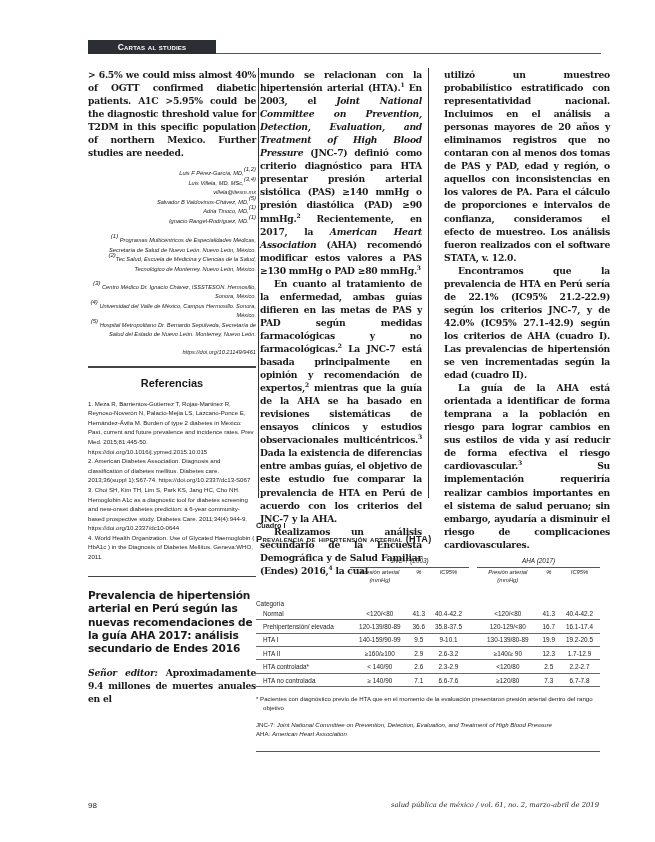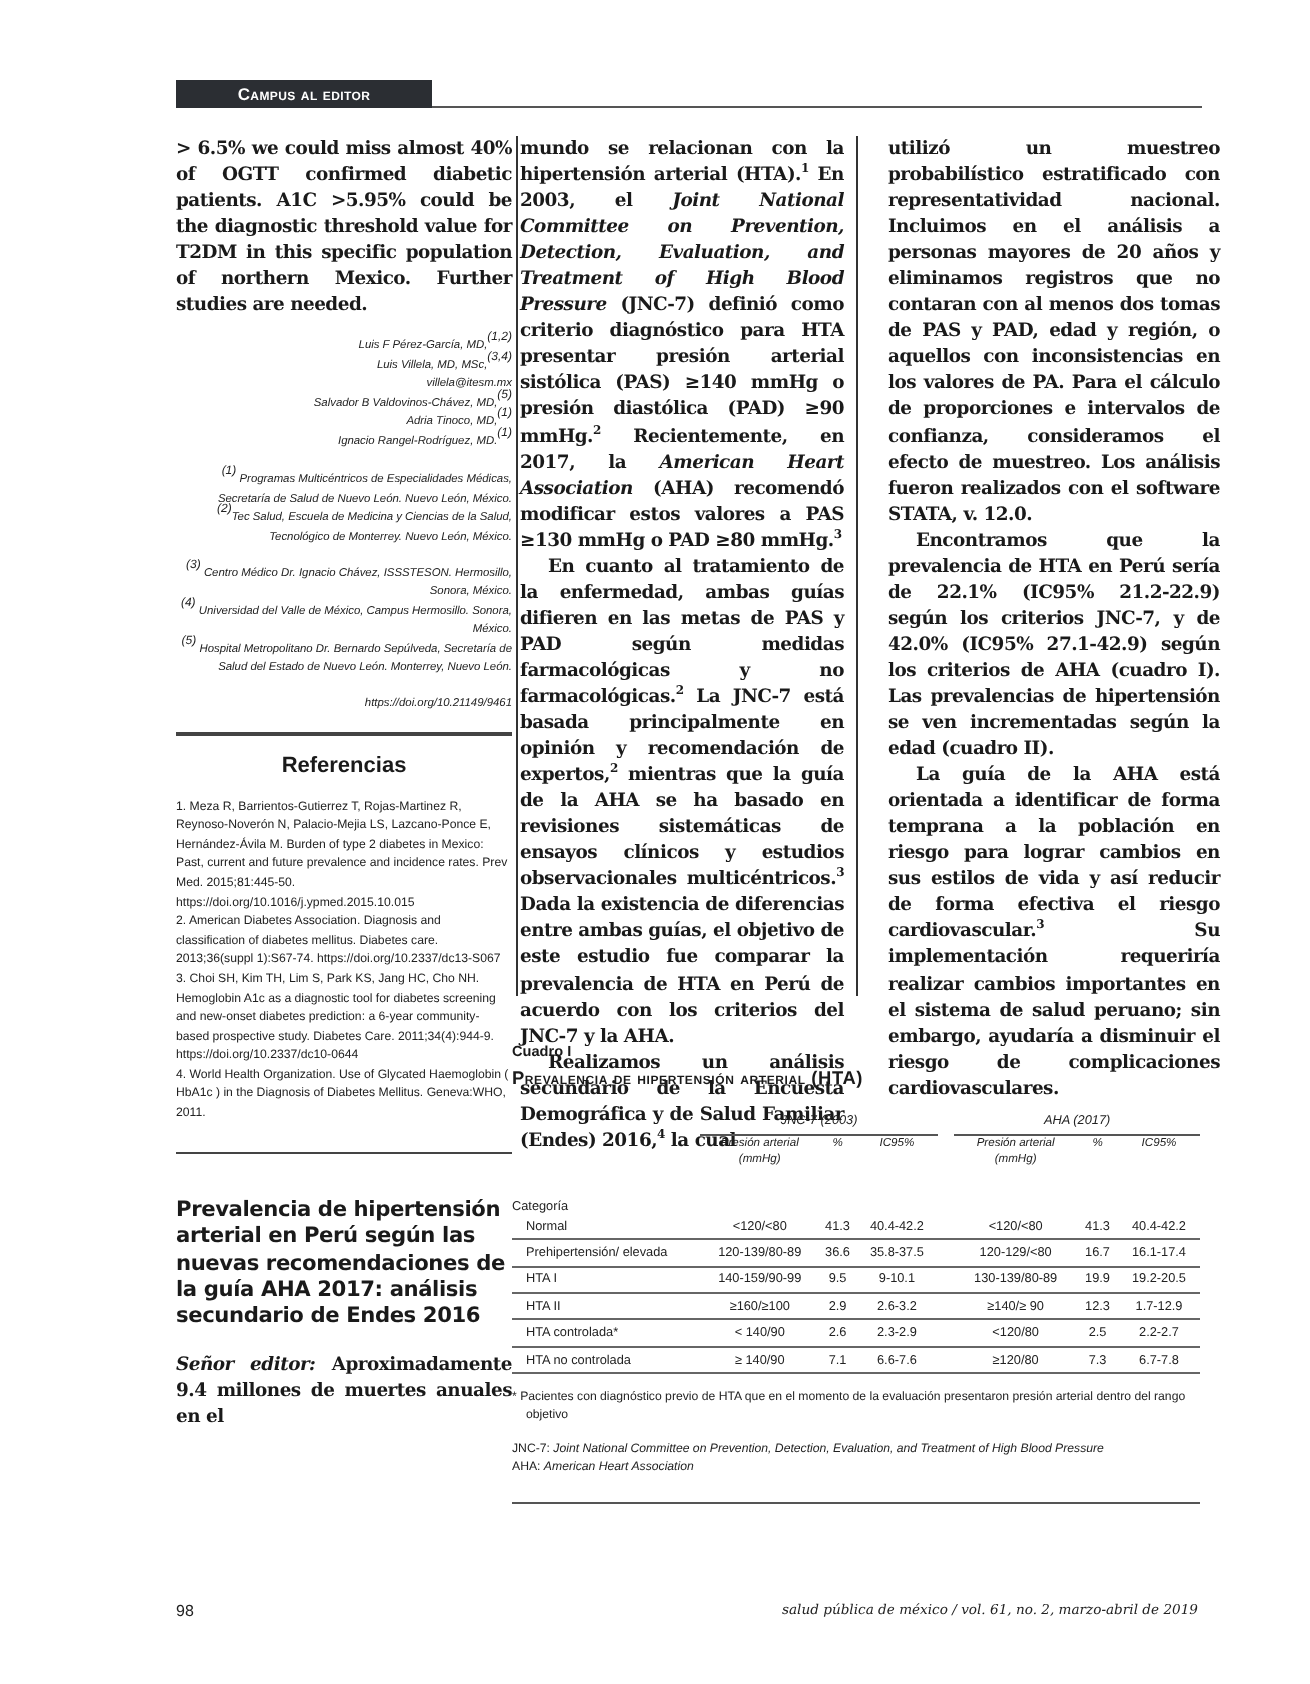--- a/index.html
+++ b/index.html
@@ -28,21 +28,21 @@
   .authors { font-family:"Liberation Sans", sans-serif; font-style:italic; font-size:5.7px; line-height:9.5px; text-align:right; color:#222; margin-top:10px; }
   .affils { font-family:"Liberation Sans", sans-serif; font-style:italic; font-size:5.7px; line-height:9.4px; text-align:right; color:#222; margin-top:10px; }
   .affils p { margin:0; }
   .affils .gap { height:9px; }
   .doi { font-family:"Liberation Sans", sans-serif; font-style:italic; font-size:5.7px; text-align:right; color:#222; margin-top:10px; }
 
   .hr { height:1.2px; background:#444; margin:11px 0 0 0; }
   .refs-title { font-family:"Liberation Sans", sans-serif; font-weight:bold; font-size:11px; margin-top:9px; color:#1a1a1a;text-align:center; }
   .refs { font-family:"Liberation Sans", sans-serif; font-size:6.1px; line-height:9.6px; color:#222; margin-top:10px; }
   .refs p { margin:0; }
-  .art-title { font-family:"DejaVu Sans", sans-serif; font-weight:bold; font-size:10.6px; line-height:13.4px; color:#1a1a1a; margin-top:22px; letter-spacing:-0.2px; }
+  .art-title { font-family:"DejaVu Sans", sans-serif; font-weight:bold; font-size:10.6px; line-height:13.4px; color:#1a1a1a; margin-top:12px; letter-spacing:-0.2px; }
   .intro { margin-top:10px; }
 
   
   .table-wrap { position:absolute; left:256px; top:521px; width:344px; }
   .t-label { font-family:"Liberation Sans", sans-serif; font-weight:bold; font-size:7.3px; text-align:left; }
   .t-title { font-family:"Liberation Sans", sans-serif; font-weight:bold; font-size:9.2px; line-height:12px; text-align:left; font-variant:small-caps; margin-top:3px; letter-spacing:0.3px; }
   .t-title .big { font-size:11px; font-variant:normal; }
   table.dt { border-collapse:collapse; width:344px; margin-top:10px; font-family:"Liberation Sans", sans-serif; font-size:6.4px; color:#222; }
   table.dt td { padding:0; height:12.4px; vertical-align:middle; }
   .grp { font-style:italic; text-align:center; font-size:6.4px; border-bottom:1.2px solid #555; height:10px !important; }
@@ -57,21 +57,21 @@
   .t-bottom { height:1.3px; background:#555; margin-top:12px; }
 
   
   .ftr-page { position:absolute; left:88px; top:801px; font-family:"Liberation Sans", sans-serif; font-weight:normal; font-size:8px; color:#222; }
   .ftr-journal { position:absolute; right:56px; top:801px; font-family:"DejaVu Serif", serif; font-style:italic; font-size:6.8px; color:#222; }
 </style>
 </head>
 <body>
 
 <div class="hdr">
-  <div class="hdr-tab">Campus al editor</div>
+  <div class="hdr-tab">Cartas al studies</div>
   <div class="hdr-line"></div>
 </div>
 
 <div class="vrule" style="left:258px; top:68px; height:430px;"></div>
 <div class="vrule" style="left:428px; top:68px; height:430px;"></div>
 
 <div class="col col1">
   <div class="bodytext">&gt; 6.5% we could miss almost 40% of OGTT confirmed diabetic patients. A1C &gt;5.95% could be the diagnostic threshold value for T2DM in this specific population of northern Mexico. Further studies are needed.</div>
 
   <div class="authors">

